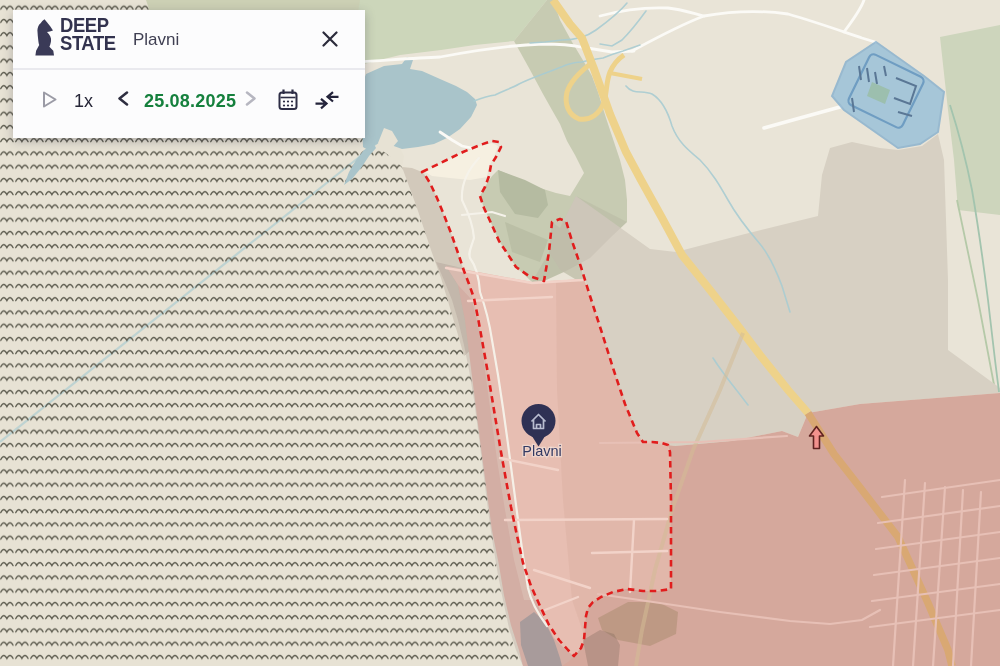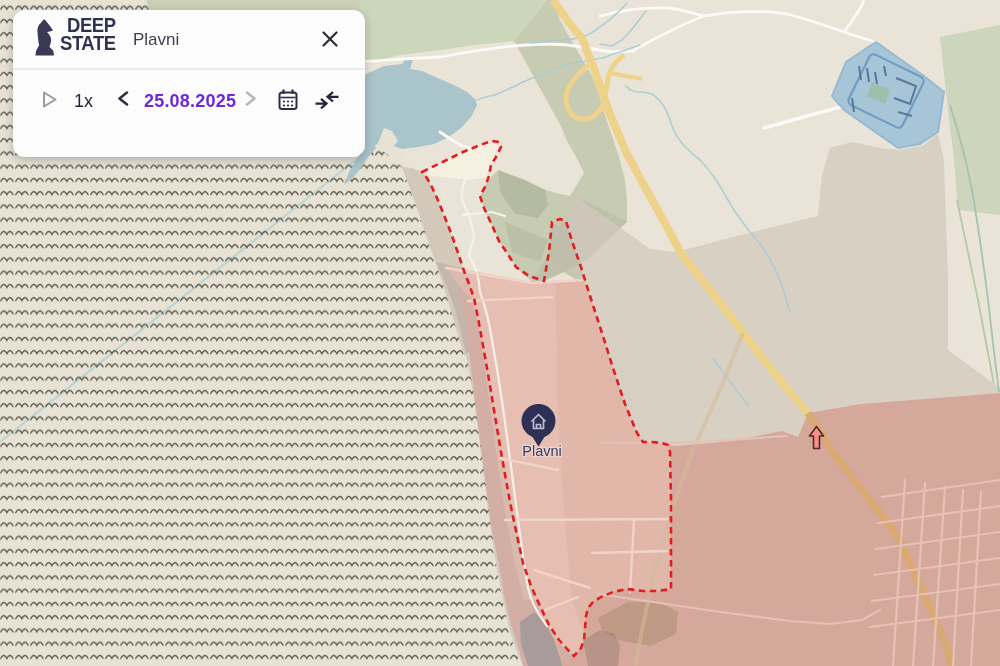--- a/index.html
+++ b/index.html
@@ -1,17 +1,17 @@
 <!DOCTYPE html>
 <html><head>
 <meta charset="utf-8">
 <style>
   html,body{margin:0;padding:0;width:1000px;height:666px;overflow:hidden;font-family:"Liberation Sans",sans-serif;}
   #map{position:absolute;left:0;top:0;width:1000px;height:666px;}
-  #card{position:absolute;left:13px;top:10px;width:352px;height:147px;background:#fcfcfd;border-radius:12px;box-shadow:0 3px 10px rgba(40,40,60,0.28);text-align:right;}
+  #card{position:absolute;left:13px;top:10px;width:352px;height:128px;background:#fcfcfd;border-radius:0;box-shadow:0 3px 10px rgba(40,40,60,0.28);}
 </style>
 </head>
 <body>
 
 <svg id="map" viewBox="0 0 1000 666">
 <defs>
 <pattern id="wv" width="15.0" height="13.25" patternUnits="userSpaceOnUse">
   <path d="M0.7,9.2 q3.1,-6.2 6.2,0 q3.1,-6.2 6.2,0" fill="none" stroke="#57564a" stroke-width="1.3" stroke-linecap="round" opacity="0.95"></path>
 </pattern>
 </defs>
@@ -181,21 +181,21 @@
   <svg style="position:absolute;left:29px;top:81px" width="16" height="17" viewBox="0 0 16 17">
     <path d="M2,1.5 L13.5,8.5 L2,15.5 Z" fill="none" stroke="#9b9ba6" stroke-width="2" stroke-linejoin="round"></path>
   </svg>
 
   <div style="position:absolute;left:61px;top:81px;font-size:18px;font-weight:normal;color:#262637;">1x</div>
 
   <svg style="position:absolute;left:104px;top:81px" width="12" height="15" viewBox="0 0 12 15">
     <path d="M10,1.5 L2.5,7.5 L10,13.5" fill="none" stroke="#2e2e40" stroke-width="2.5" stroke-linecap="round" stroke-linejoin="round"></path>
   </svg>
 
-  <div style="position:absolute;left:131px;top:81px;font-size:18px;font-weight:bold;color:#6d28d9;letter-spacing:0.2px;">25.08.2025</div>
+  <div style="position:absolute;left:131px;top:81px;font-size:18px;font-weight:bold;color:#15803d;letter-spacing:0.2px;">25.08.2025</div>
 
   <svg style="position:absolute;left:232px;top:81px" width="12" height="15" viewBox="0 0 12 15">
     <path d="M2,1.5 L9.5,7.5 L2,13.5" fill="none" stroke="#b6b6c0" stroke-width="2.5" stroke-linecap="round" stroke-linejoin="round"></path>
   </svg>
 
   <svg style="position:absolute;left:264px;top:78px" width="22" height="24" viewBox="0 0 22 24">
     <rect x="2.5" y="4.5" width="17" height="16.5" rx="2.5" fill="none" stroke="#2d2d45" stroke-width="2"></rect>
     <path d="M6.5,1.5 L6.5,6 M15.5,1.5 L15.5,6" stroke="#2d2d45" stroke-width="2.2"></path>
     <path d="M3.5,9.5 L18.5,9.5" stroke="#2d2d45" stroke-width="1.6"></path>
     <g fill="#2d2d45">

